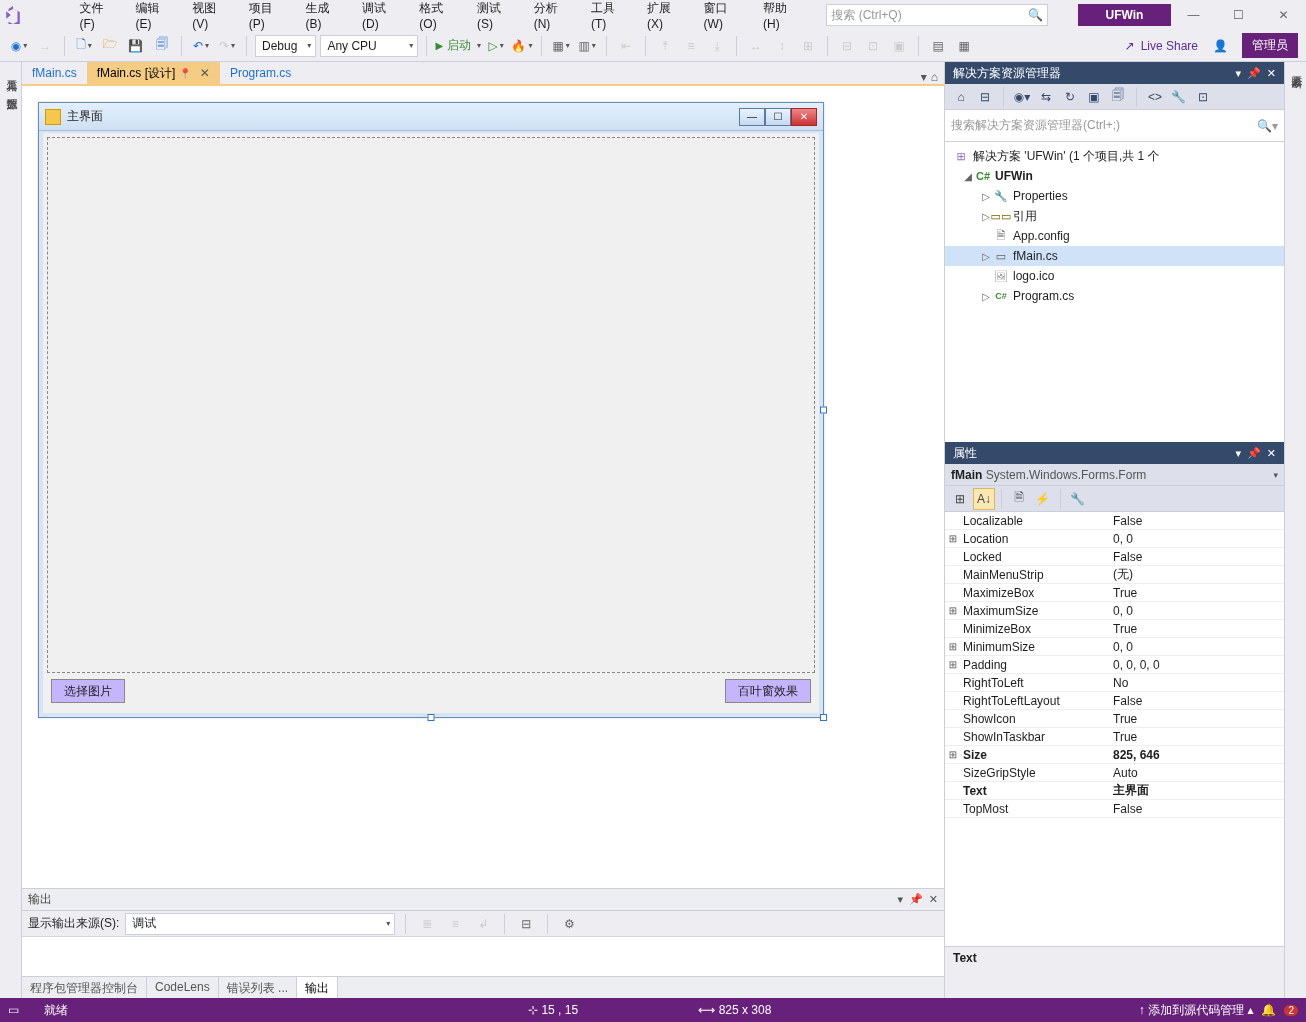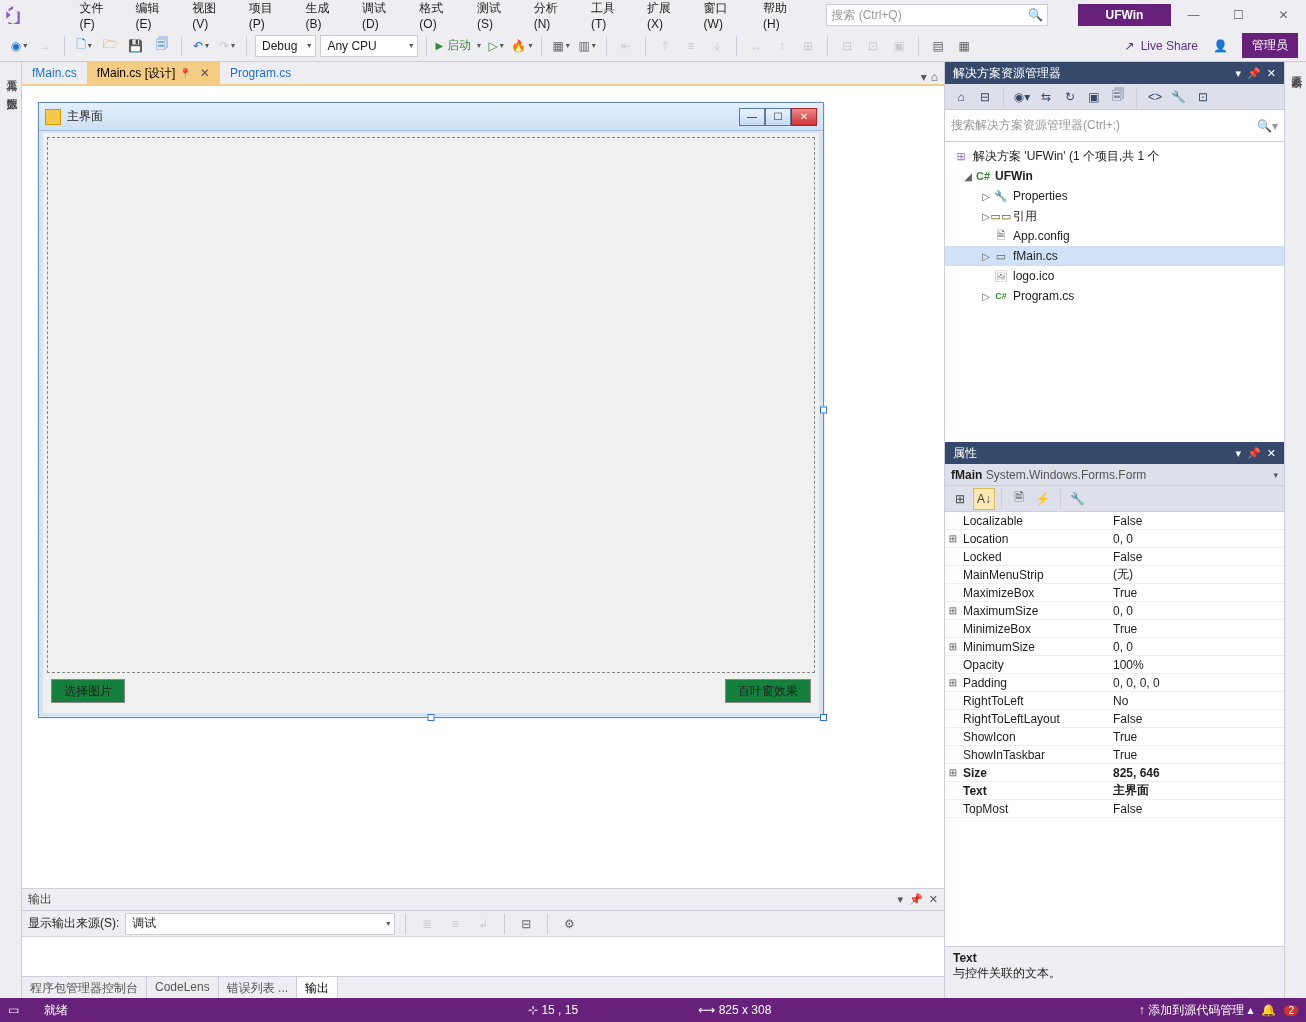--- a/index.html
+++ b/index.html
@@ -40,21 +40,21 @@
 .rh-r { right:-4px; top:50%; transform:translateY(-50%);}
 .rh-b { bottom:-4px; left:50%; transform:translateX(-50%);}
 .rh-br { bottom:-4px; right:-4px;}
 .form-titlebar { height:28px; background:linear-gradient(#e3effc,#cfe0f4); display:flex; align-items:center; padding:0 6px; border-bottom:1px solid #a4bedb; }
 .form-titlebar .ico { width:16px; height:16px; background:#f5c84c; border:1px solid #d19b00; margin-right:6px; }
 .form-winbtns { margin-left:auto; display:flex; gap:0; }
 .form-winbtns div { width:26px; height:18px; border:1px solid #5a7aa3; background:linear-gradient(#eaf3fd,#c5daf2); display:flex; align-items:center; justify-content:center; font-size:10px; }
 .form-winbtns .close-b { background:linear-gradient(#e88,#c33); border-color:#a22; color:#fff; }
 .form-client { position:absolute; top:30px; left:4px; right:4px; bottom:4px; background:#f0f0f0; }
 .dashed-box { position:absolute; top:4px; left:4px; right:4px; bottom:40px; border:1px dashed #888; background:#f0f0f0;}
-.form-btn { position:absolute; bottom:10px; height:24px; border:1px solid #888; background:#15803d; padding:0 12px; display:flex; align-items:center; }
+.form-btn { position:absolute; bottom:10px; height:24px; border:1px solid #888; background:#c4b5fd; padding:0 12px; display:flex; align-items:center; }
 .btn-left { left:8px; }
 .btn-right { right:8px; }
 .output-panel { height: 88px; border-top:1px solid #cccedb; background:#eeeef2; display:flex; flex-direction:column; }
 .panel-header { height:22px; background:#eeeef2; display:flex; align-items:center; padding:0 6px; border-bottom:1px solid #cccedb; color:#444;}
 .panel-header .tools { margin-left:auto; display:flex; gap:6px; color:#555; font-size:11px;}
 .output-toolbar { height:26px; background:#eeeef2; display:flex; align-items:center; padding:0 6px; gap:6px; border-bottom:1px solid #d6d6d6;}
 .output-toolbar .combo { min-width: 270px; }
 .output-body { flex:1; background:#fff; }
 .bottom-tabs { height:22px; background:#eeeef2; border-top:1px solid #cccedb; display:flex; align-items:stretch;}
 .bottom-tabs div { padding:3px 8px; border-right:1px solid #cccedb; color:#555; }
@@ -402,25 +402,20 @@
             <span class="pexp"></span>
             <span class="pname">MinimizeBox</span>
             <span class="pval">True</span>
           </div>
           <div class="prow">
             <span class="pexp">⊞</span>
             <span class="pname">MinimumSize</span>
             <span class="pval">0, 0</span>
           </div>
           <div class="prow">
-            <span class="pexp"></span>
-            <span class="pname">Opacity</span>
-            <span class="pval">100%</span>
-          </div>
-          <div class="prow">
             <span class="pexp">⊞</span>
             <span class="pname">Padding</span>
             <span class="pval">0, 0, 0, 0</span>
           </div>
           <div class="prow">
             <span class="pexp"></span>
             <span class="pname">RightToLeft</span>
             <span class="pval">No</span>
           </div>
           <div class="prow">
@@ -436,34 +431,38 @@
           <div class="prow">
             <span class="pexp"></span>
             <span class="pname">ShowInTaskbar</span>
             <span class="pval">True</span>
           </div>
           <div class="prow bold">
             <span class="pexp">⊞</span>
             <span class="pname">Size</span>
             <span class="pval">825, 646</span>
           </div>
+          <div class="prow">
+            <span class="pexp"></span>
+            <span class="pname">SizeGripStyle</span>
+            <span class="pval">Auto</span>
+          </div>
           <div class="prow bold">
             <span class="pexp"></span>
             <span class="pname">Text</span>
             <span class="pval">主界面</span>
           </div>
           <div class="prow">
             <span class="pexp"></span>
             <span class="pname">TopMost</span>
             <span class="pval">False</span>
           </div>
         </div>
       <div class="props-desc">
         <div class="t">Text</div>
-        <div>与控件关联的文本。</div>
       </div>
     </div>
   </div>
 
   <div class="right-stub">
     <div>诊断工具</div>
   </div>
 </div>
 
 <div class="statusbar">

